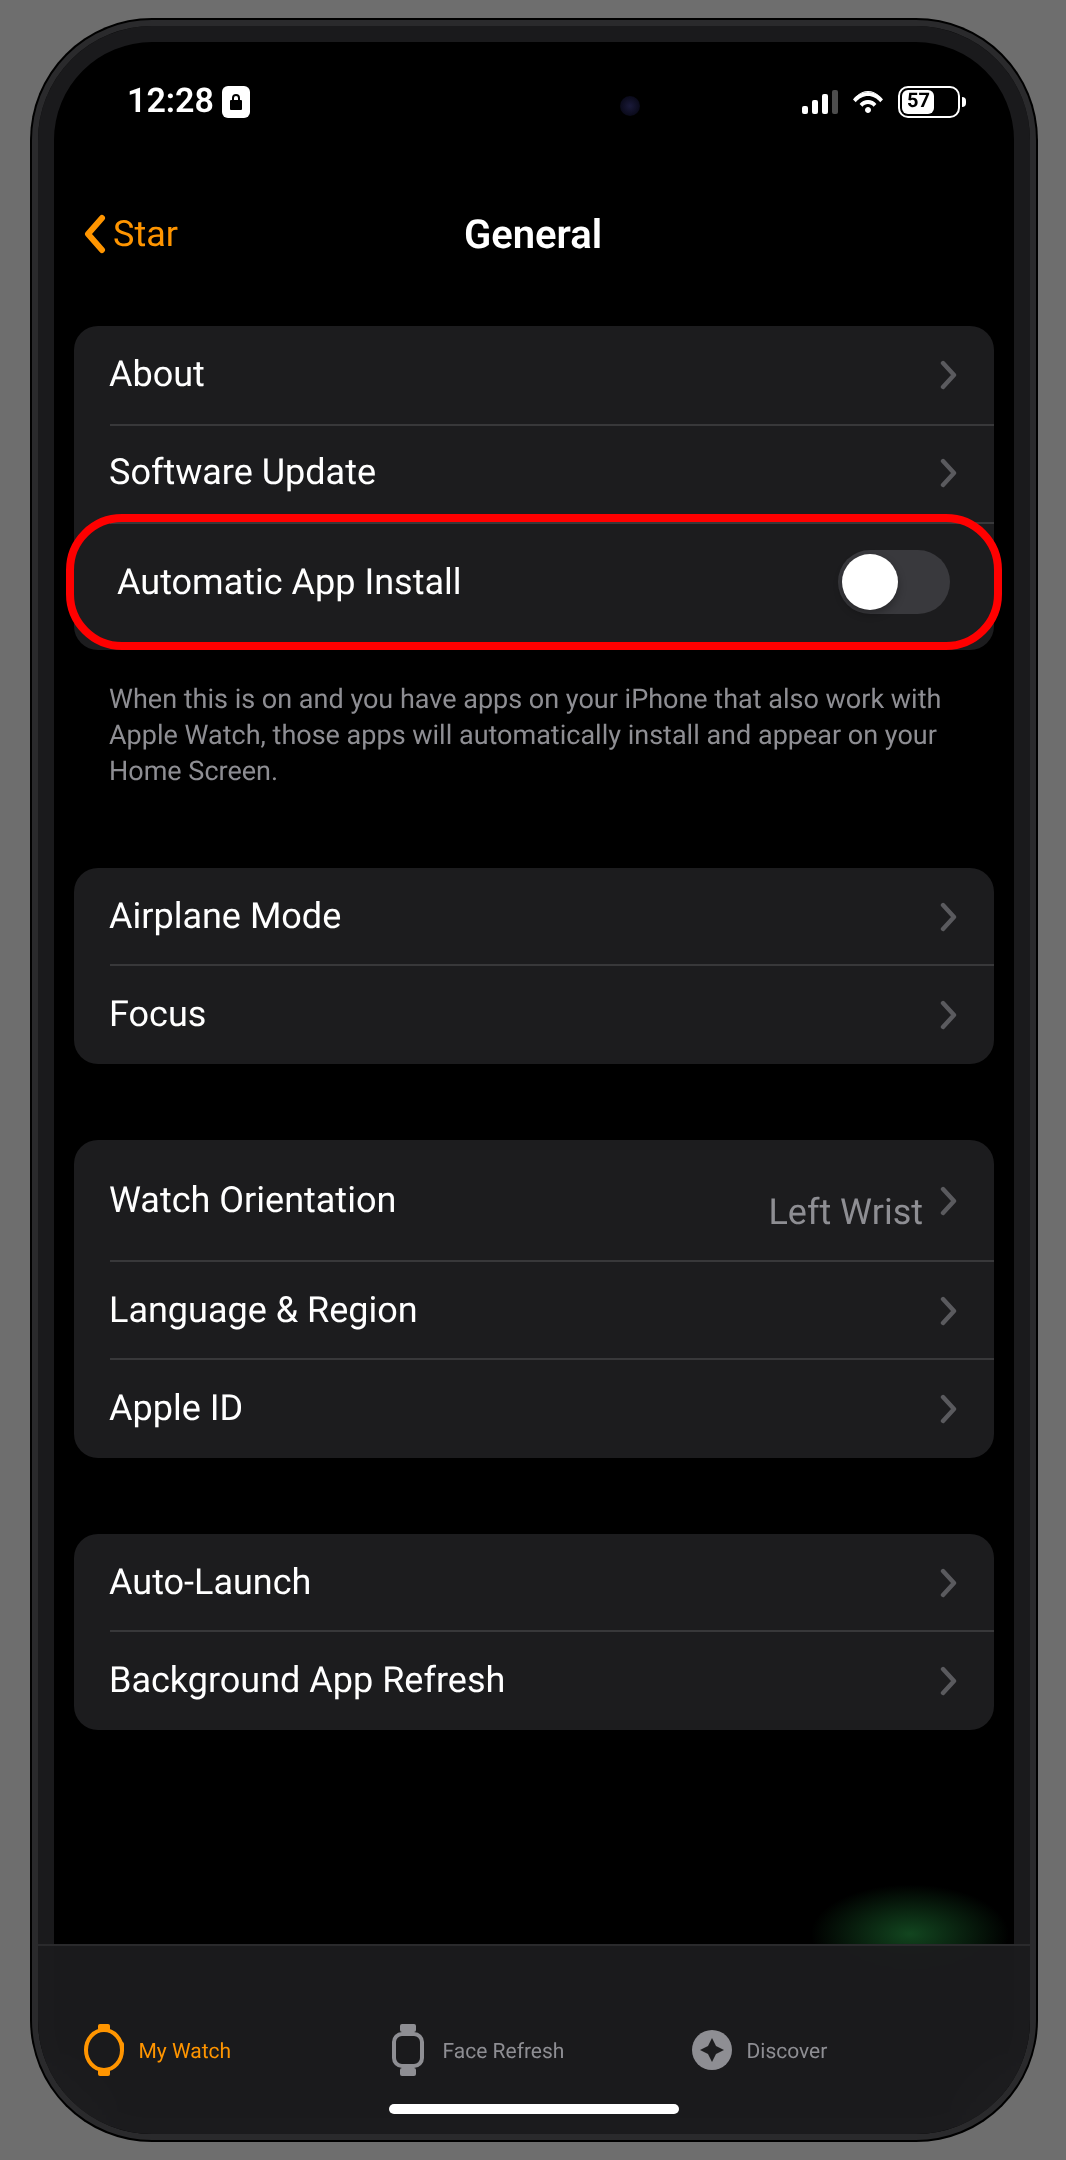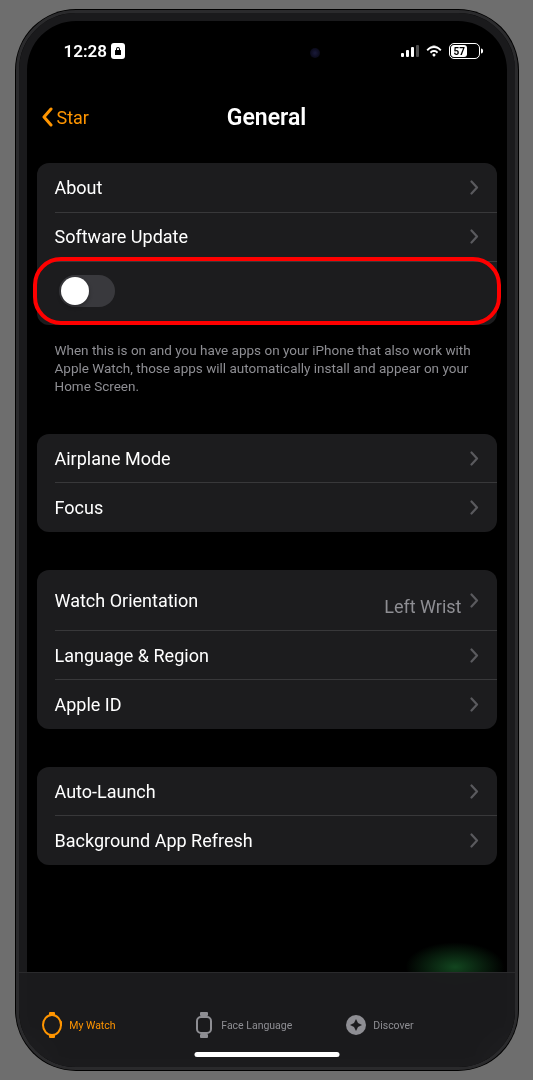--- a/index.html
+++ b/index.html
@@ -156,21 +156,21 @@
       display: flex;
       align-items: center;
       color: #ff9500;
       font-size: 18px;
       gap: 4px;
       position: absolute;
       left: 22px;
     }
     .nav-title {
       color: #fff;
-      font-size: 23px;
+      font-size: 20px;
       font-weight: 600;
       position: absolute;
       left: 50%;
       transform: translateX(-50%);
     }
     .content {
       position: absolute;
       top: 150px;
       left: 0;
       right: 0;
@@ -360,20 +360,21 @@
         <span>Software Update</span>
         <div class="row-right">
             <span class="chevron">
               <svg width="9" height="15" viewBox="0 0 9 15">
                 <path d="M1.5 1.5L7 7.5l-5.5 6" stroke="#5a5a5e" stroke-width="2.2" fill="none" stroke-linecap="round" stroke-linejoin="round"></path>
               </svg>
             </span>
           </div>
       </div>
       <div class="row highlighted">
+        <span>Automatic App Install</span>
         <div class="toggle">
           <div class="toggle-knob"></div>
         </div>
       </div>
     </div>
     <div class="section-footer">When this is on and you have apps on your iPhone that also work with Apple Watch, those apps will automatically install and appear on your Home Screen.</div>
 
     <div class="section">
       <div class="row">
         <span>Airplane Mode</span>
@@ -470,21 +471,21 @@
       <span>My Watch</span>
     </div>
     <div class="tab">
       <div class="tab-icon">
         <svg width="20" height="26" viewBox="0 0 20 26">
             <rect x="3" y="5" width="14" height="16" rx="4" fill="none" stroke="#8e8e93" stroke-width="2"></rect>
             <rect x="6" y="0" width="8" height="4" rx="1" fill="#8e8e93"></rect>
             <rect x="6" y="22" width="8" height="4" rx="1" fill="#8e8e93"></rect>
           </svg>
       </div>
-      <span>Face Language</span>
+      <span>Face Refresh</span>
     </div>
     <div class="tab">
       <div class="tab-icon">
         <svg width="24" height="24" viewBox="0 0 24 24">
             <circle cx="12" cy="12" r="10" fill="#8e8e93"></circle>
             <path d="M12 6l2 4 4 2-4 2-2 4-2-4-4-2 4-2z" fill="#1c1c1e"></path>
           </svg>
       </div>
       <span>Discover</span>
     </div>

